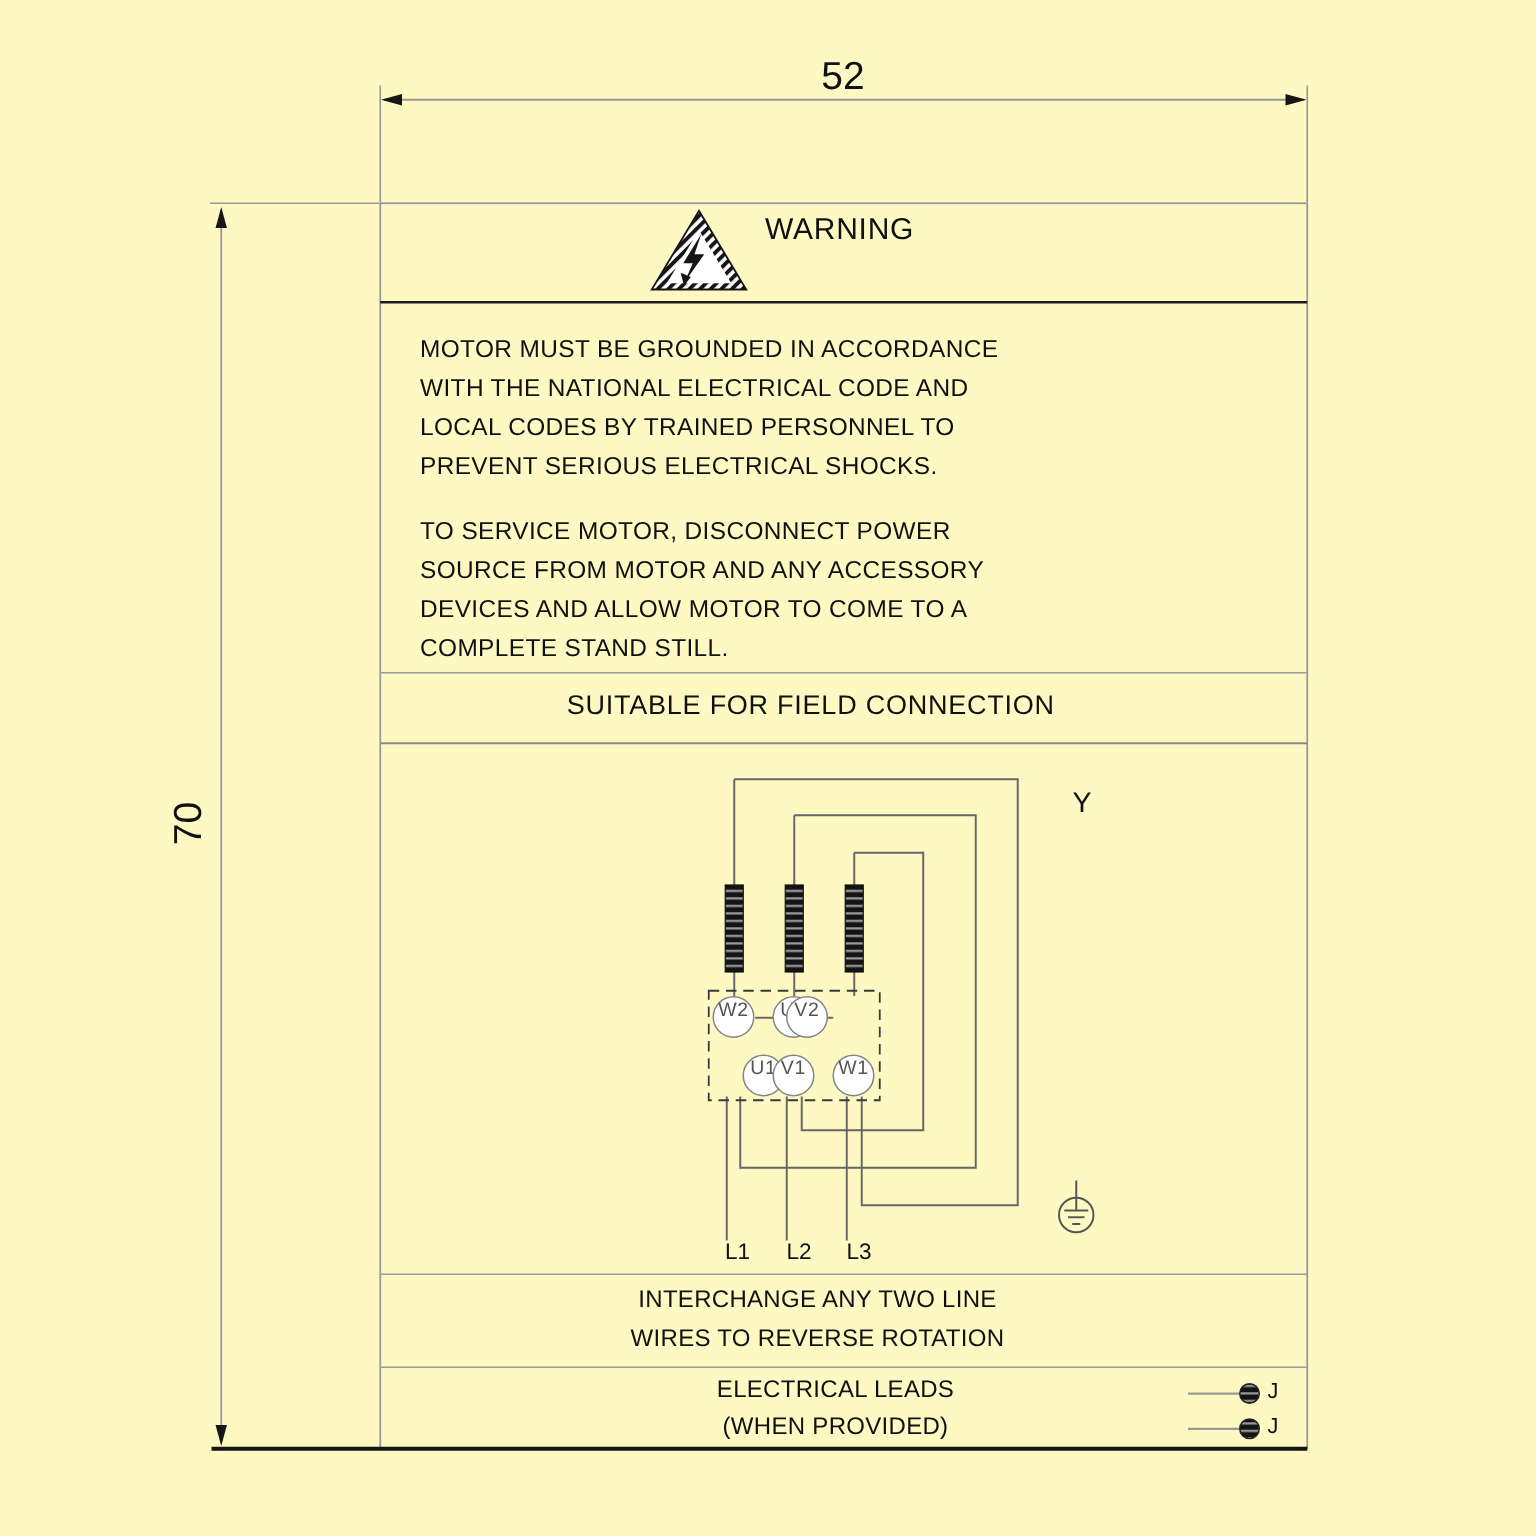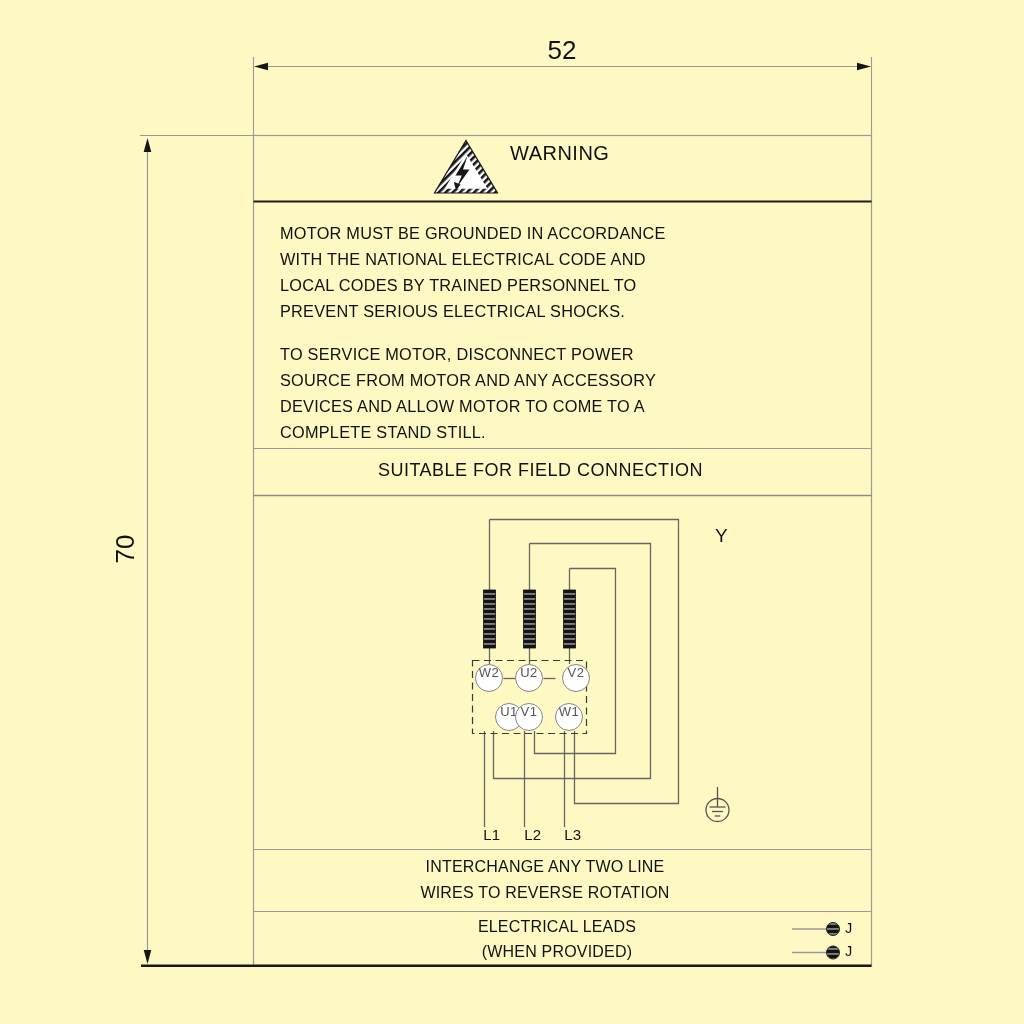--- a/index.html
+++ b/index.html
@@ -134,21 +134,21 @@
   <div class="txt" id="field-connection-title">SUITABLE FOR FIELD CONNECTION</div>
 
   <div class="txt" id="wye-label">Y</div>
 
   <div class="terminal" style="left:475px;top:664px">
     <span>W2</span>
   </div>
   <div class="terminal" style="left:515px;top:664px">
     <span>U2</span>
   </div>
-  <div class="terminal" style="left:562px;top:664px">
+  <div class="terminal" style="left:524px;top:664px">
     <span>V2</span>
   </div>
   <div class="terminal" style="left:495px;top:703px">
     <span>U1</span>
   </div>
   <div class="terminal" style="left:515px;top:703px">
     <span>V1</span>
   </div>
   <div class="terminal" style="left:555px;top:703px">
     <span>W1</span>

